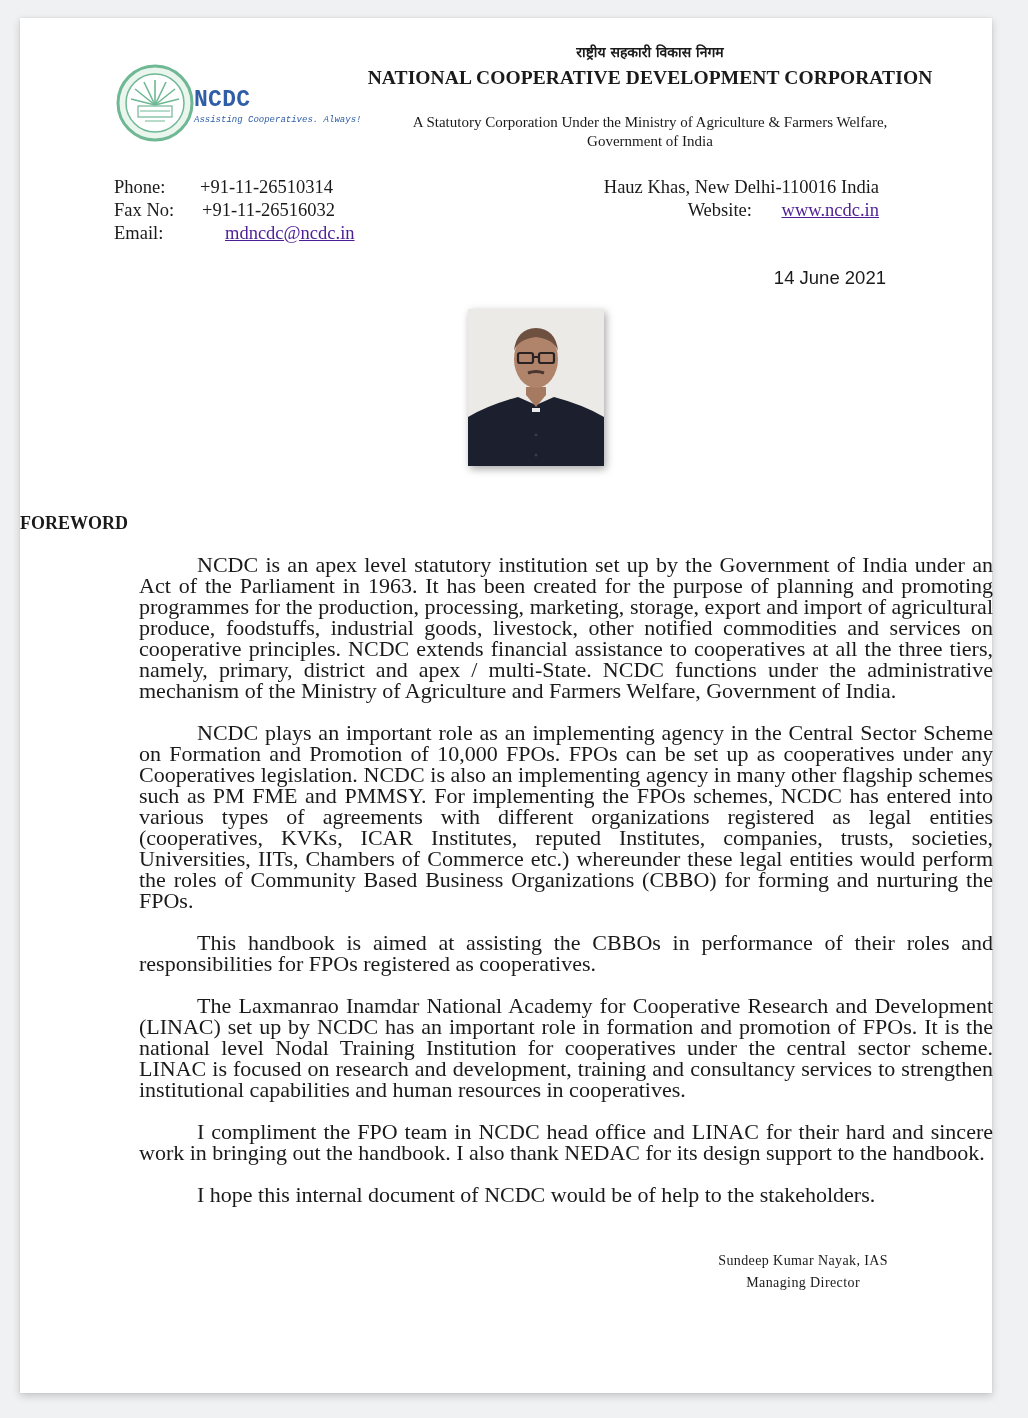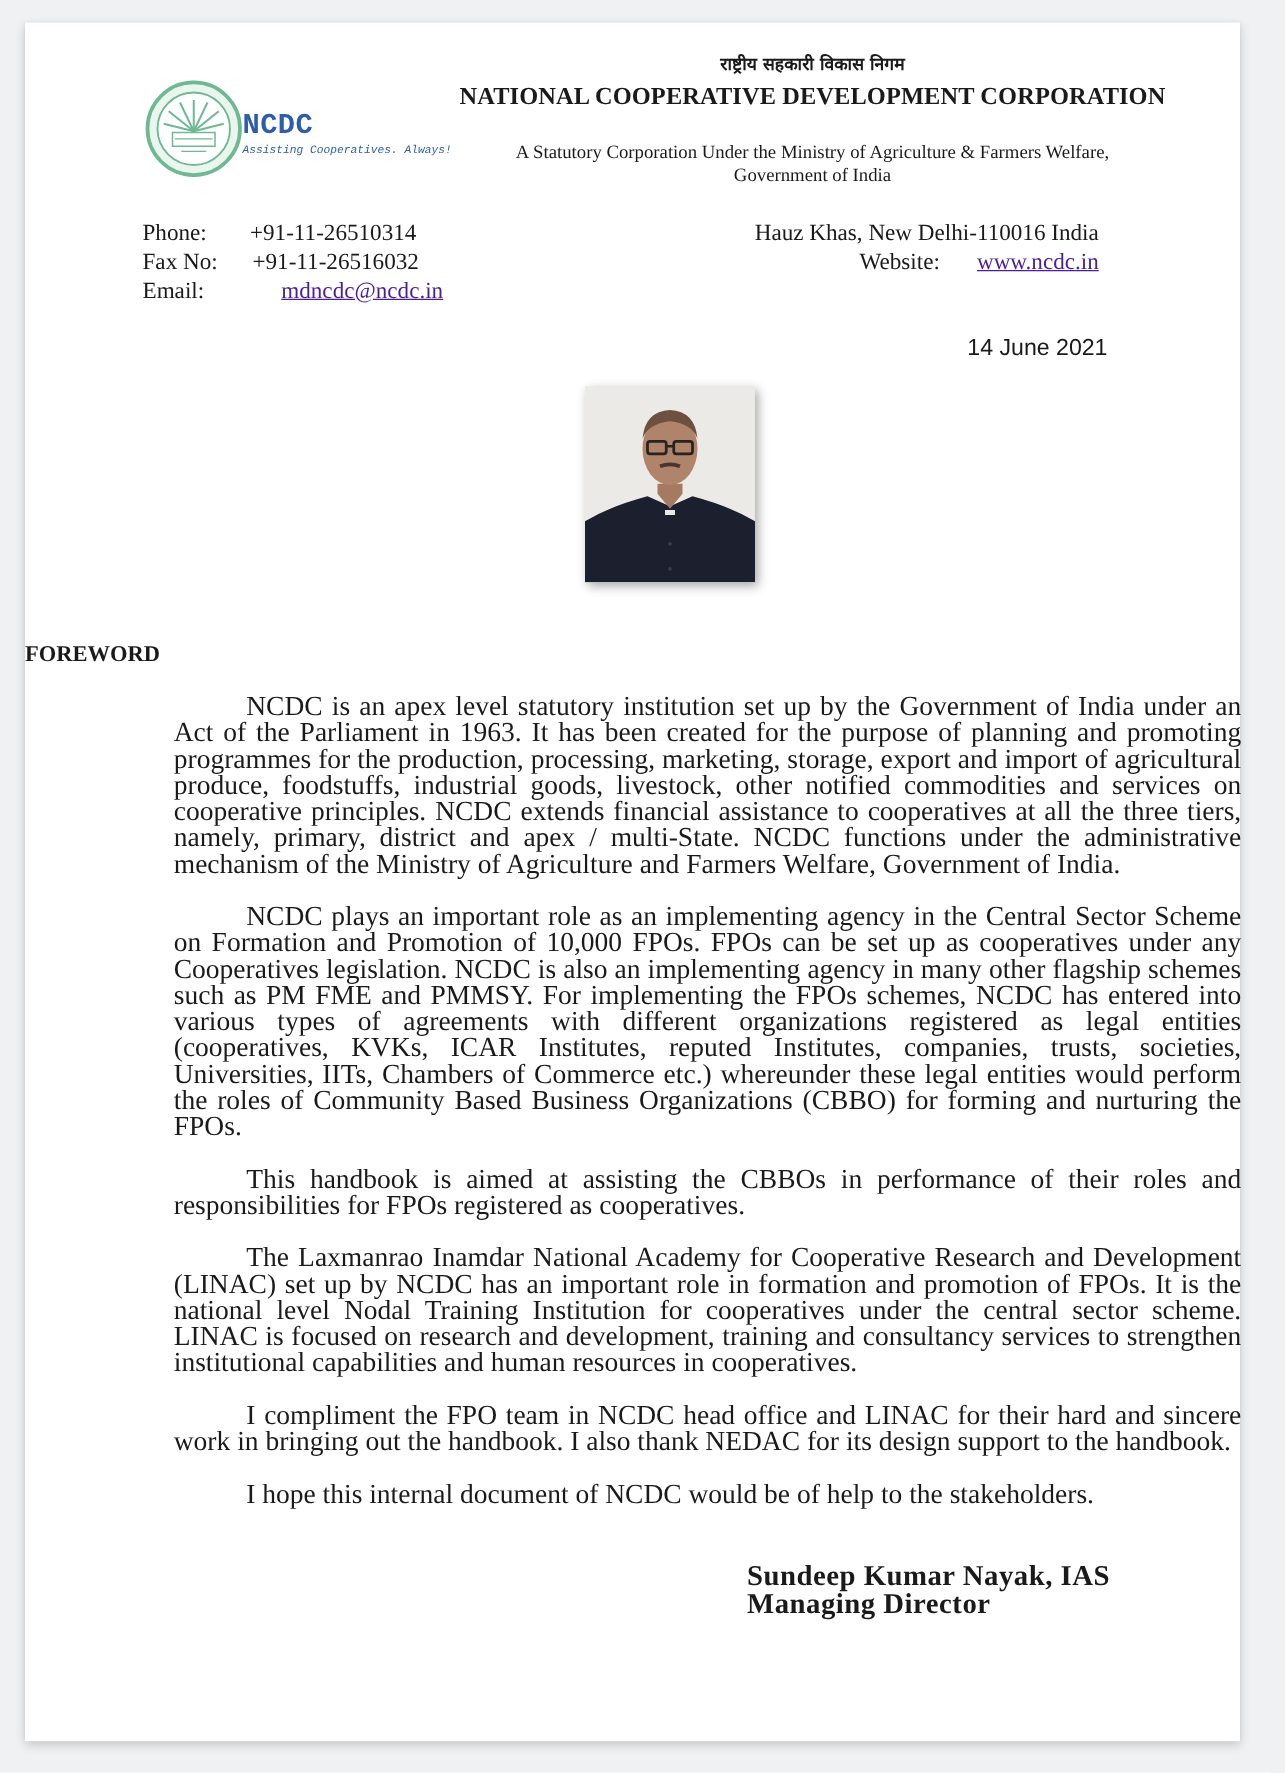--- a/index.html
+++ b/index.html
@@ -70,22 +70,22 @@
   .heading {
     position: absolute; left: 0; right: 0; top: 494px; text-align: left;
     font-weight: bold; font-size: 18px; line-height: 22px;
   }
   .body-text {
     position: absolute; left: 79px; width: 854px;
     font-size: 22px; line-height: 21px; text-align: justify; margin-left: 40px;
   }
   .body-text p { margin: 0 0 21px 0; text-indent: 58px; }
   .sign {
-    position: absolute; right: 104px; top: 1232px; text-align: left;
-    font-weight: bold; font-size: 23px; line-height: 22px; letter-spacing: 0.4px;
+    position: absolute; right: 104px; top: 1232px; text-align: center;
+    font-weight: normal; font-size: 14px; line-height: 22px; letter-spacing: 0.4px;
   }
 </style>
 </head>
 <body>
 
 <div class="page">
 
   <div class="logo">
     <svg width="80" height="80" viewBox="0 0 80 80">
       <circle cx="40" cy="40" r="37" fill="#eaf5ee" stroke="#6fb894" stroke-width="3"></circle>

